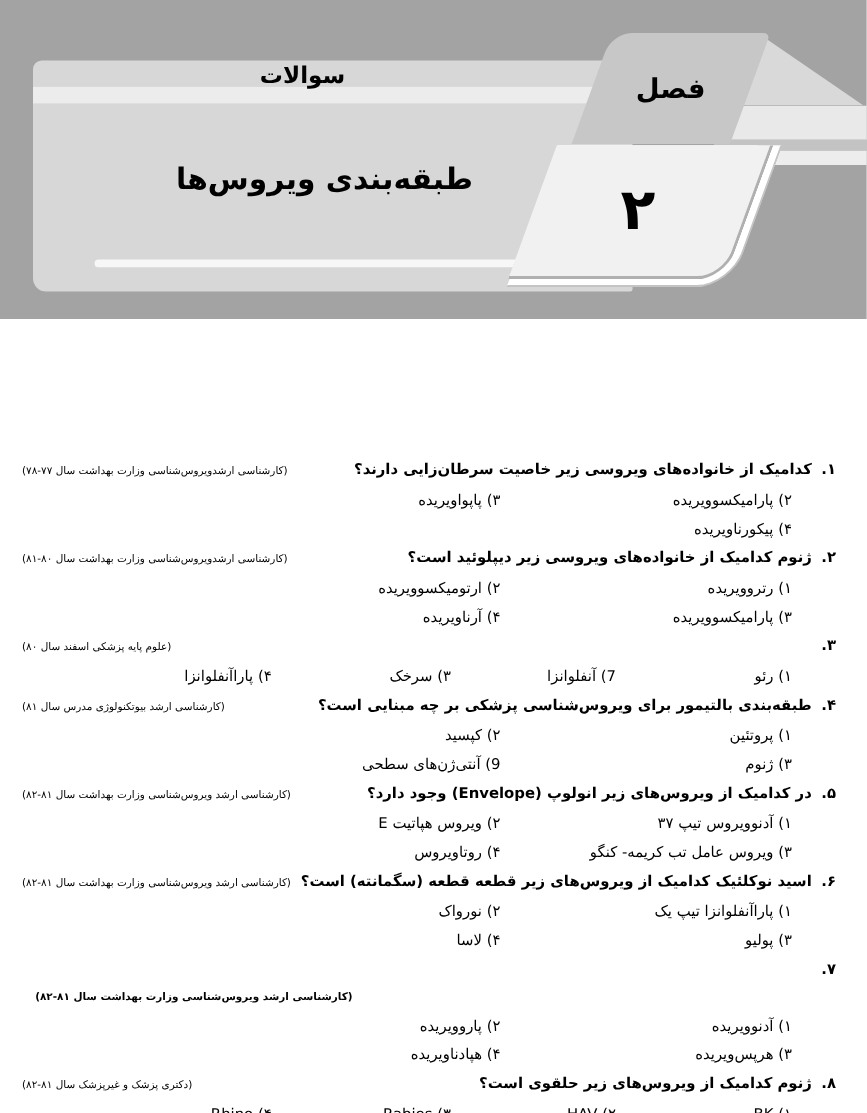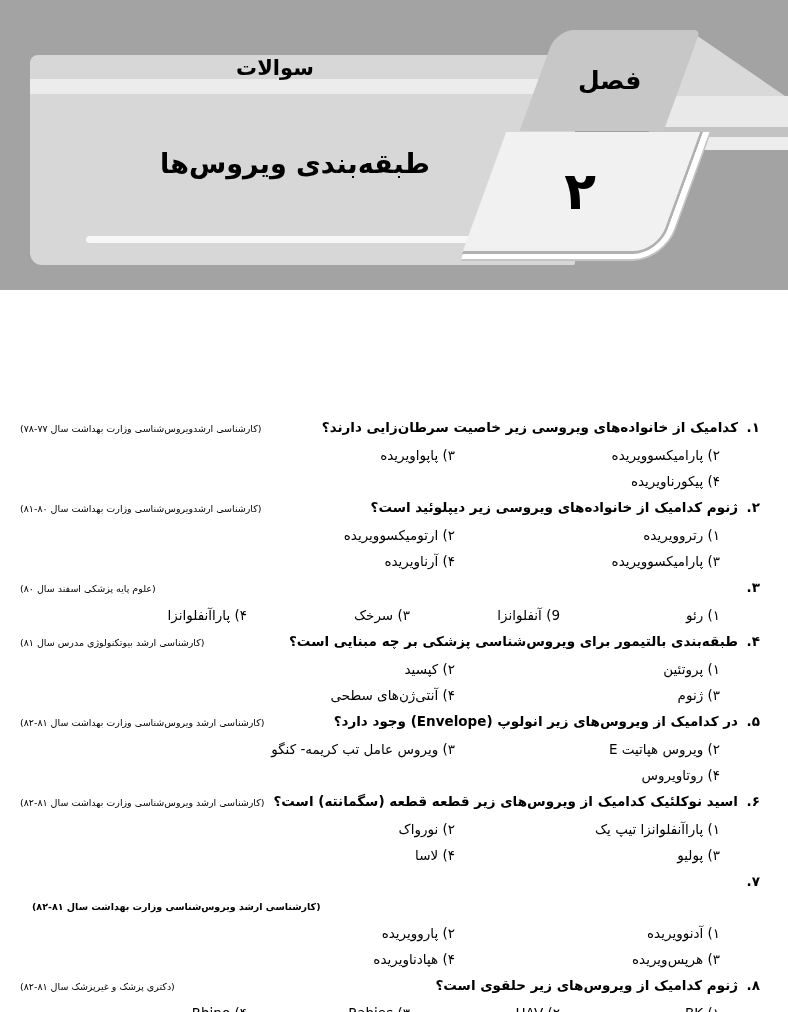--- a/index.html
+++ b/index.html
@@ -102,47 +102,48 @@
     </div>
   </div>
 
   <div>
     <div class="q-head">
       <span class="q-num">۳.</span>
       <span class="q-src">(علوم پایه پزشکی اسفند سال ۸۰)</span>
     </div>
     <div class="q-opts cols4">
       <span class="opt">۱) رئو</span>
-      <span class="opt">9) آنفلوانزا</span>
+      <span class="opt">7) آنفلوانزا</span>
       <span class="opt">۳) سرخک</span>
       <span class="opt">۴) پاراآنفلوانزا</span>
     </div>
   </div>
 
   <div>
     <div class="q-head">
       <span class="q-num">۴.</span>
       <span class="q-text">طبقه‌بندی بالتیمور برای ویروس‌شناسی پزشکی بر چه مبنایی است؟</span>
       <span class="q-src">(کارشناسی ارشد بیوتکنولوژی مدرس سال ۸۱)</span>
     </div>
     <div class="q-opts cols2">
       <span class="opt">۱) پروتئین</span>
       <span class="opt">۲) کپسید</span>
       <span class="opt">۳) ژنوم</span>
-      <span class="opt">۴) آنتی‌ژن‌های سطحی</span>
+      <span class="opt">9) آنتی‌ژن‌های سطحی</span>
     </div>
   </div>
 
   <div>
     <div class="q-head">
       <span class="q-num">۵.</span>
       <span class="q-text">در کدامیک از ویروس‌های زیر انولوپ (Envelope) وجود دارد؟</span>
       <span class="q-src">(کارشناسی ارشد ویروس‌شناسی وزارت بهداشت سال ۸۱-۸۲)</span>
     </div>
     <div class="q-opts cols2">
+      <span class="opt">۱) آدنوویروس تیپ ۳۷</span>
       <span class="opt">۲) ویروس هپاتیت E</span>
       <span class="opt">۳) ویروس عامل تب کریمه- کنگو</span>
       <span class="opt">۴) روتاویروس</span>
     </div>
   </div>
 
   <div>
     <div class="q-head">
       <span class="q-num">۶.</span>
       <span class="q-text">اسید نوکلئیک کدامیک از ویروس‌های زیر قطعه قطعه (سگمانته) است؟</span>

